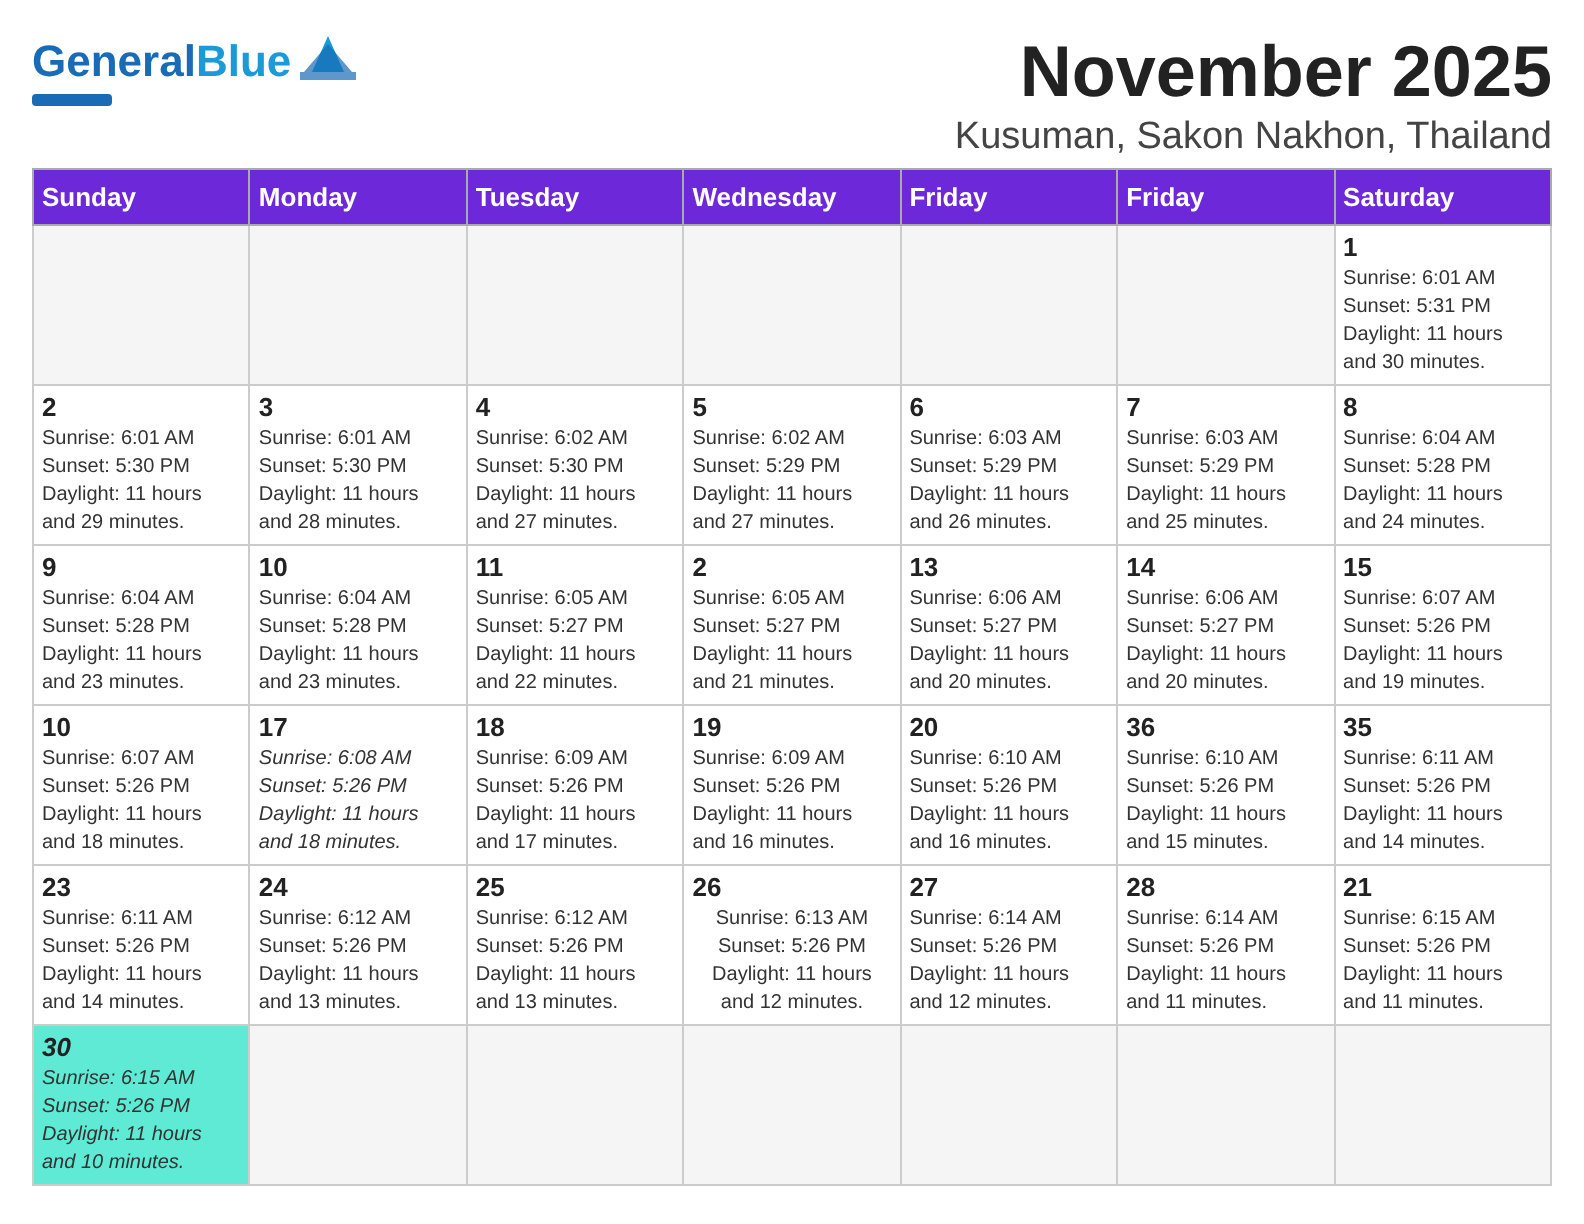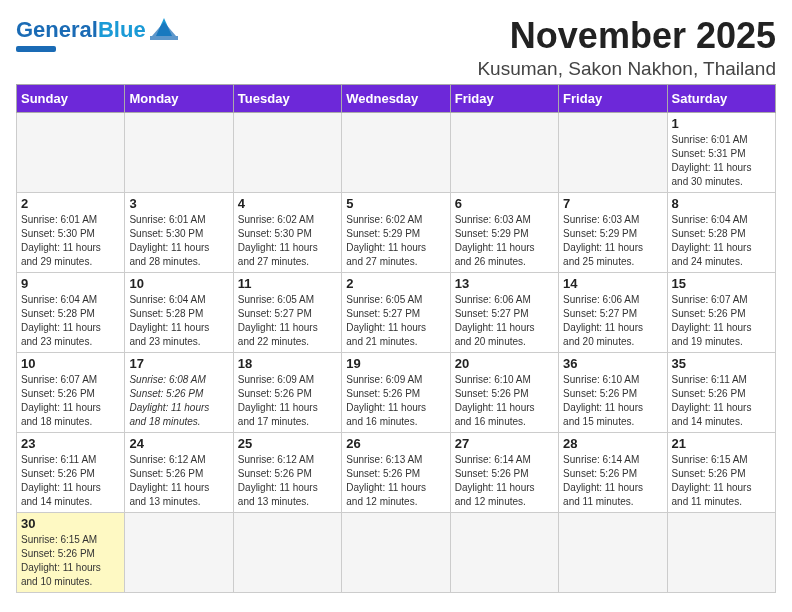--- a/index.html
+++ b/index.html
@@ -87,21 +87,22 @@
     }
     .day-info {
       font-size: 10px;
       color: #333;
       line-height: 1.4;
     }
     .last-row td {
       background: #f5f5f5;
     }
     .last-row td.has-data {
-      background: #fef9c3;
+      background: #5eead4;
+      font-style: italic;
     }
   </style>
 </head>
 <body>
 
 <div class="header">
   <div class="logo">
     <div style="display:flex;align-items:center;">
       <span class="logo-text">
         <span>General</span><span style="color:#1a9ad6;">Blue</span>
@@ -320,21 +321,21 @@
         </td>
         <td>
           <div class="day-number">25</div>
           <div class="day-info" style="white-space: pre-line;">Sunrise: 6:12 AM
 Sunset: 5:26 PM
 Daylight: 11 hours
 and 13 minutes.</div>
         </td>
         <td>
           <div class="day-number">26</div>
-          <div class="day-info" style="white-space: pre-line;">Sunrise: 6:13 AM
+          <div class="day-info" style="white-space: pre-line; text-align: center;">Sunrise: 6:13 AM
 Sunset: 5:26 PM
 Daylight: 11 hours
 and 12 minutes.</div>
         </td>
         <td>
           <div class="day-number">27</div>
           <div class="day-info" style="white-space: pre-line;">Sunrise: 6:14 AM
 Sunset: 5:26 PM
 Daylight: 11 hours
 and 12 minutes.</div>

